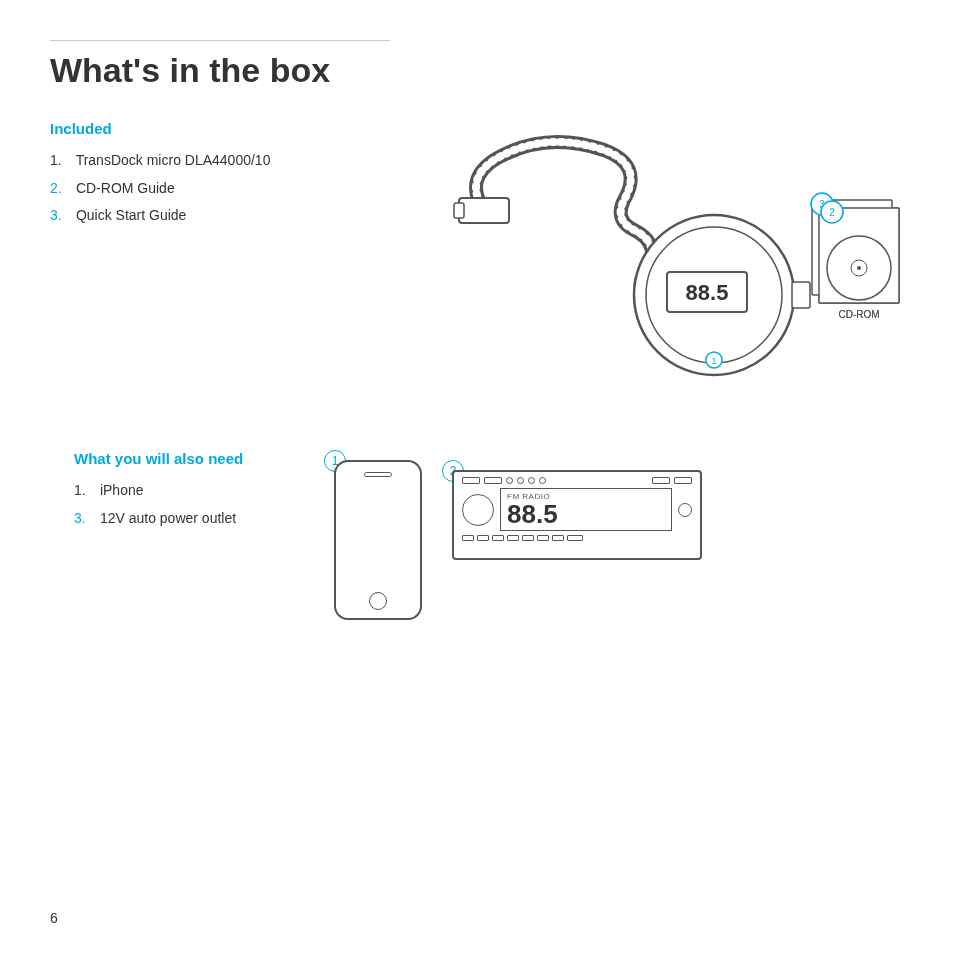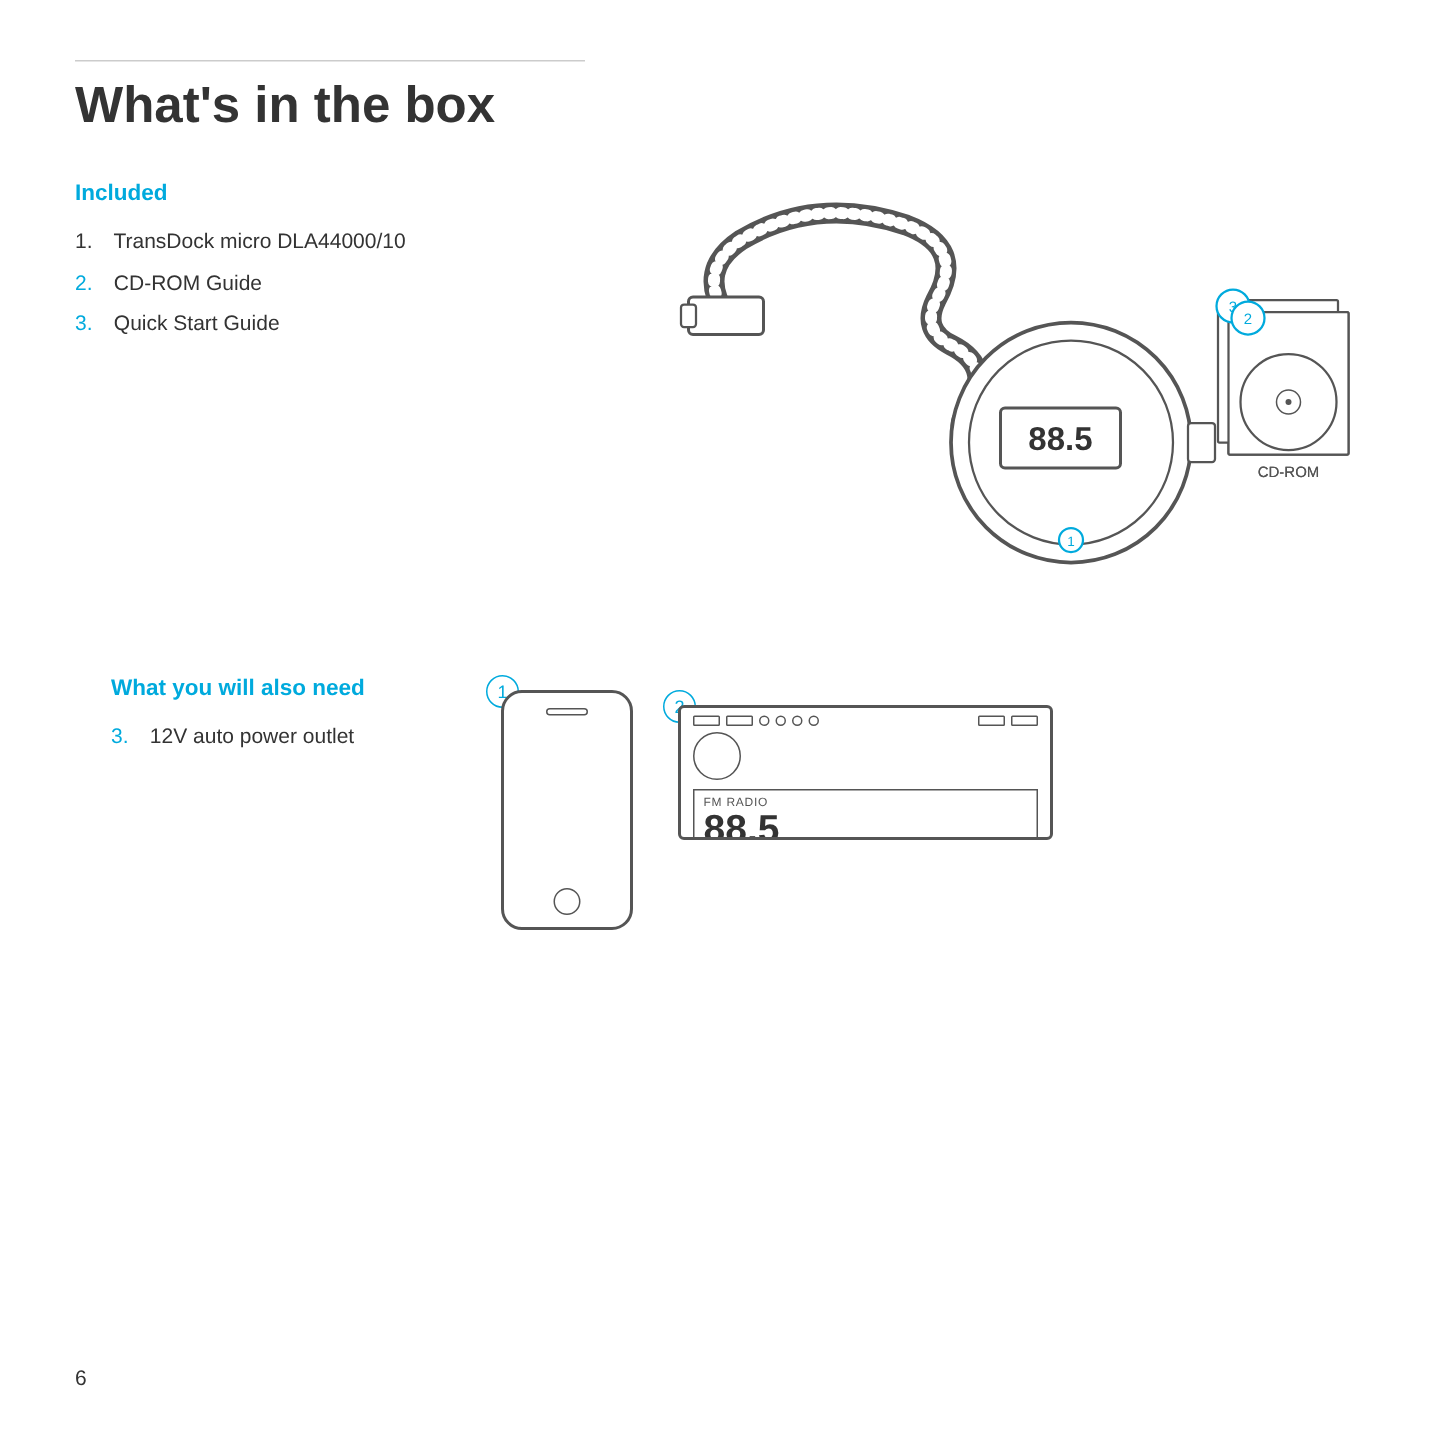--- a/index.html
+++ b/index.html
@@ -192,22 +192,22 @@
       border: 1px solid #555;
     }
     .stereo-rect-small {
       width: 18px;
       height: 7px;
       border: 1px solid #555;
       border-radius: 1px;
     }
     .stereo-middle-row {
       display: flex;
+      align-items: center;
       gap: 6px;
-      flex-direction: column;
     }
     .stereo-knob {
       width: 32px;
       height: 32px;
       border-radius: 50%;
       border: 1.5px solid #555;
       flex-shrink: 0;
     }
     .stereo-display {
       flex: 1;
@@ -316,20 +316,24 @@
           <text x="428" y="96" font-size="10" fill="#00aadd" text-anchor="middle" font-family="Helvetica Neue, Arial, sans-serif">2</text>
         </svg>
       </div>
     </div>
   </div>
 
   <div class="section-bottom">
     <div class="section-bottom-left">
       <div class="section-label">What you will also need</div>
       <ul class="items-list">
+        <li>
+          <span class="num">1.</span>
+          <span>iPhone</span>
+        </li>
         <li class="blue">
           <span class="num" style="color:#00aadd;">3.</span>
           <span>12V auto power outlet</span>
         </li>
       </ul>
     </div>
 
     <div class="section-bottom-right">
 
       <div class="iphone-wrap">

